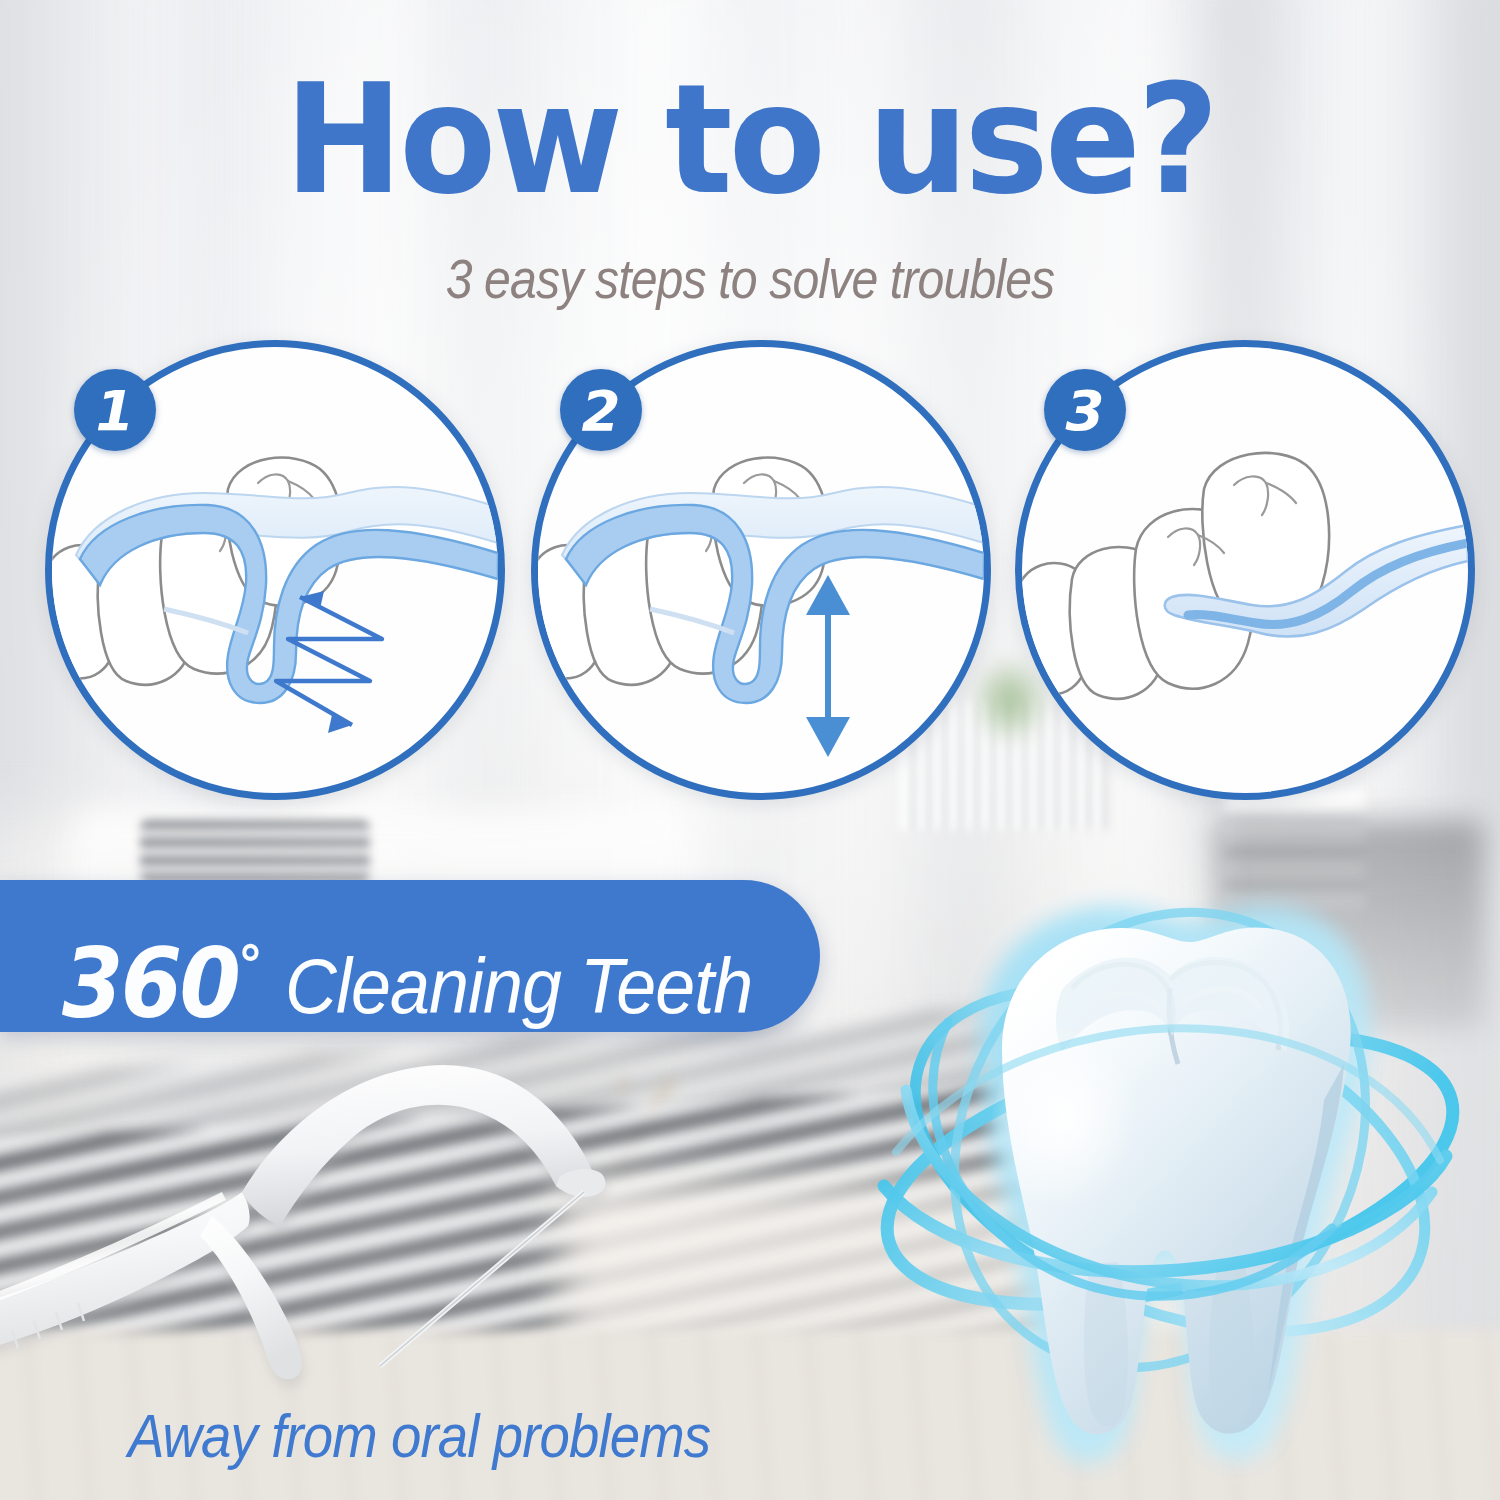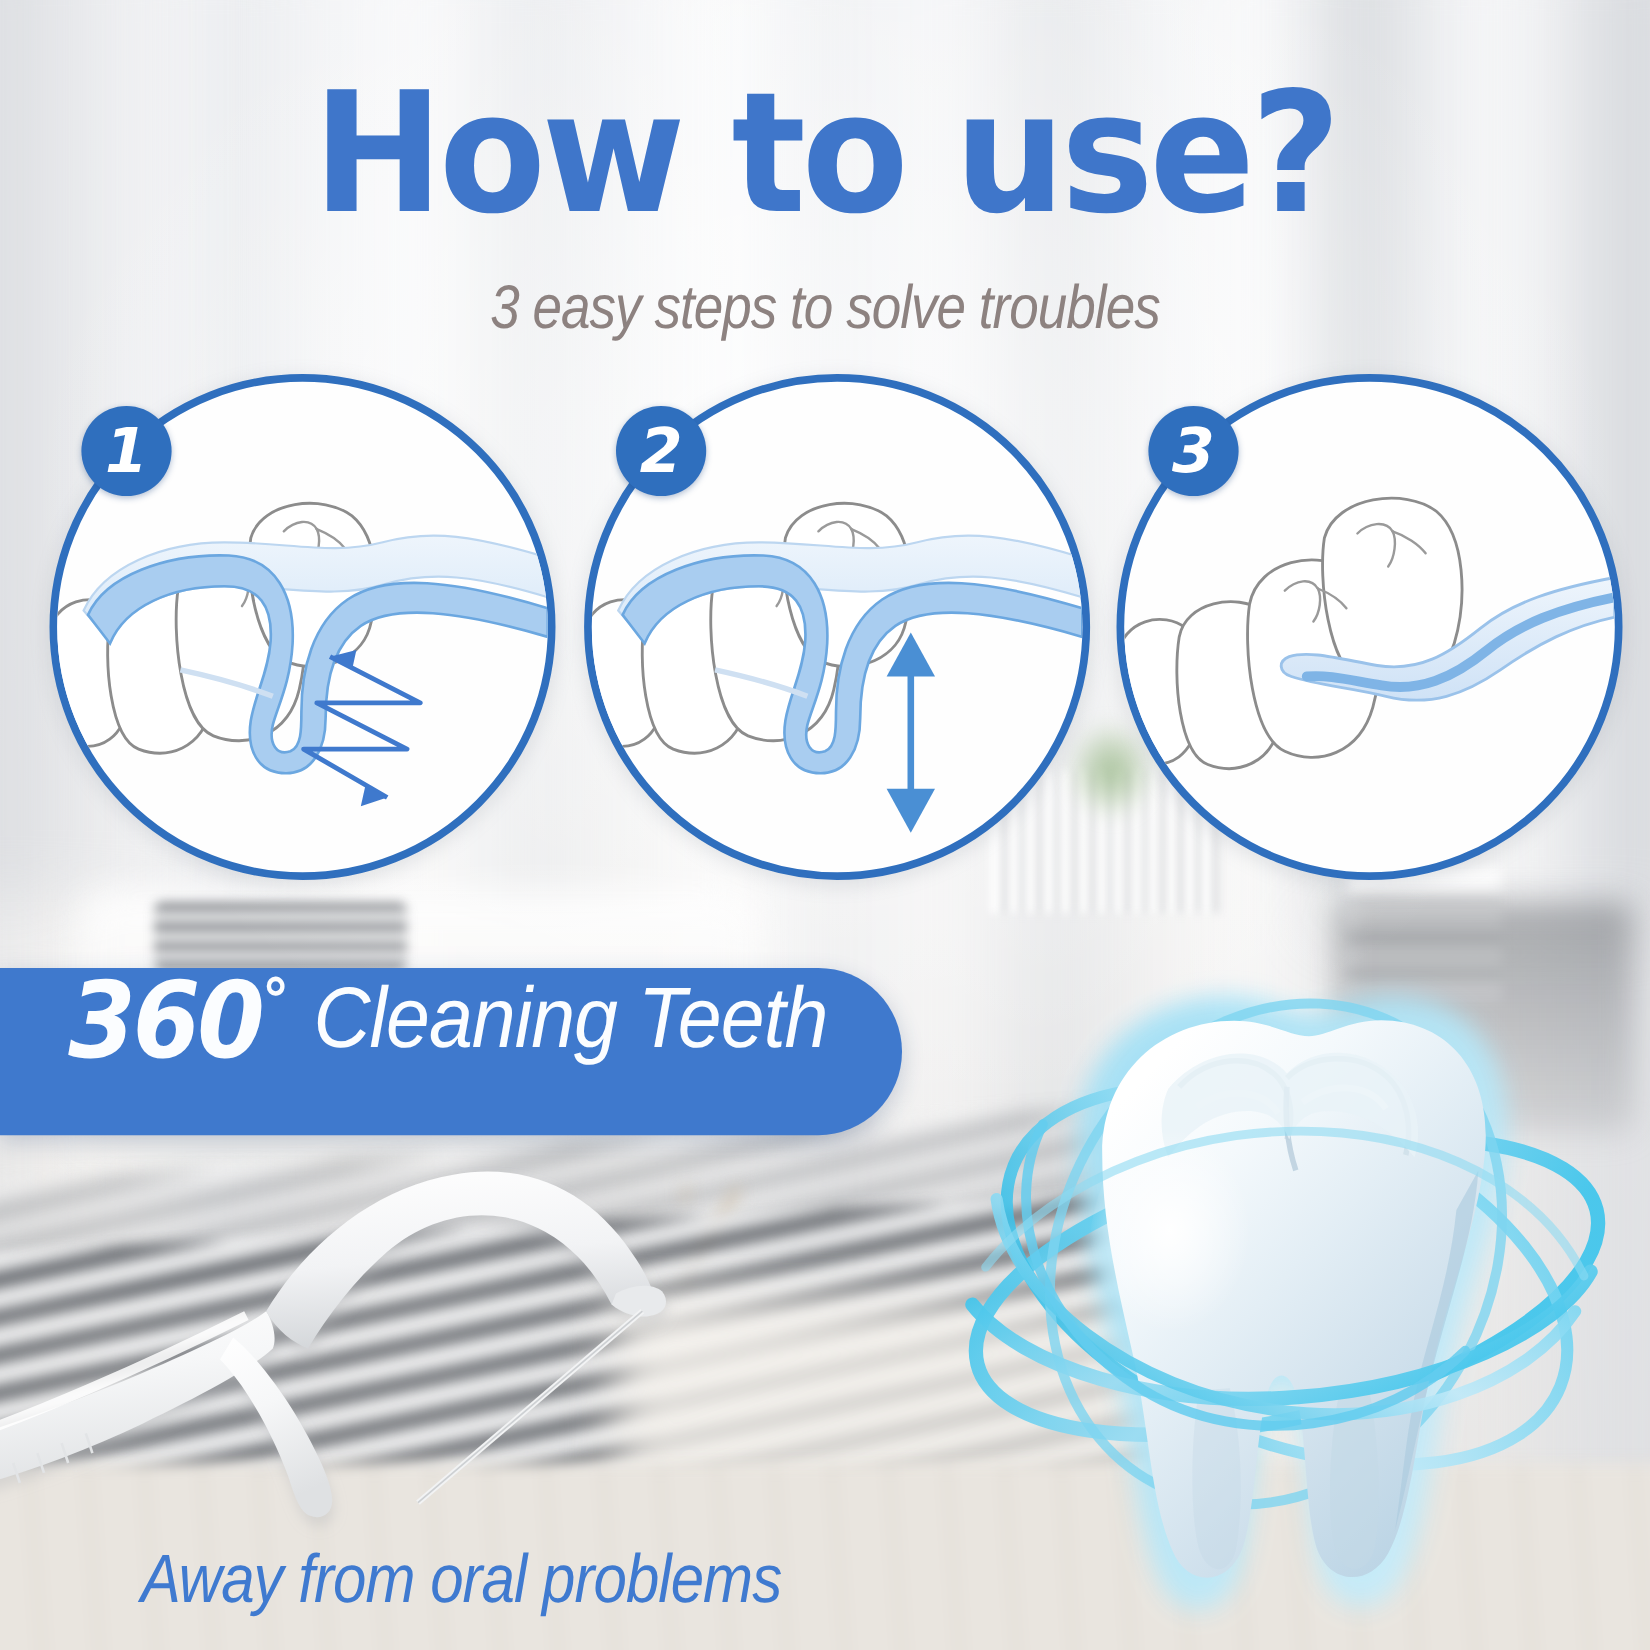--- a/index.html
+++ b/index.html
@@ -199,21 +199,21 @@
     box-shadow: 0 2px 6px rgba(30,70,130,0.35);
   }
 
   
   .banner {
     position: absolute;
     left: 0; top: 880px;
     width: 820px; height: 152px;
     background: #3f79cd;
     border-radius: 0 76px 76px 0;
-    display: flex; align-items: flex-start;
+    display: flex; align-items: flex-end;
     box-shadow: 0 6px 20px rgba(40,70,120,0.22);
   }
   .banner-360 {
     margin-left: 62px;
     font-size: 96px; font-weight: 700; font-style: italic;
     color: #fbfdff;
     font-family: "DejaVu Sans", sans-serif;
     letter-spacing: -3px;
     line-height: 1;
     transform: scaleX(0.92);

